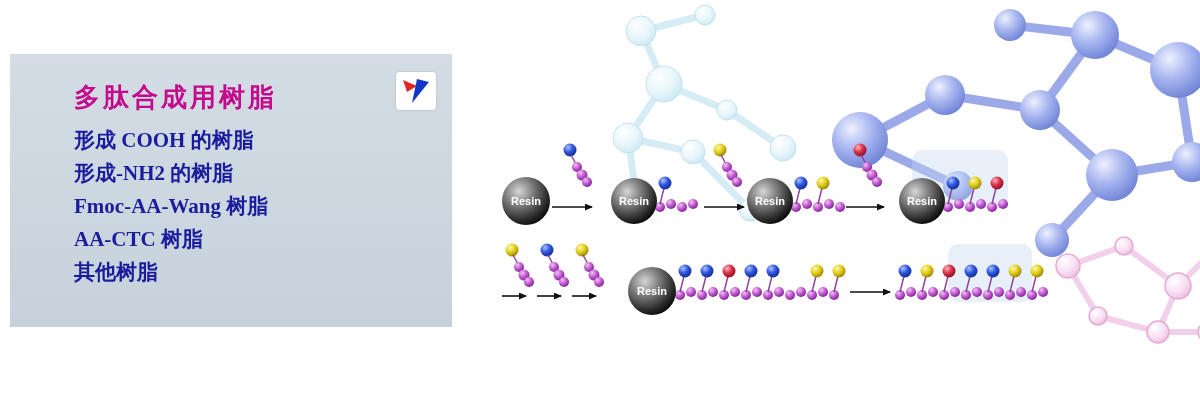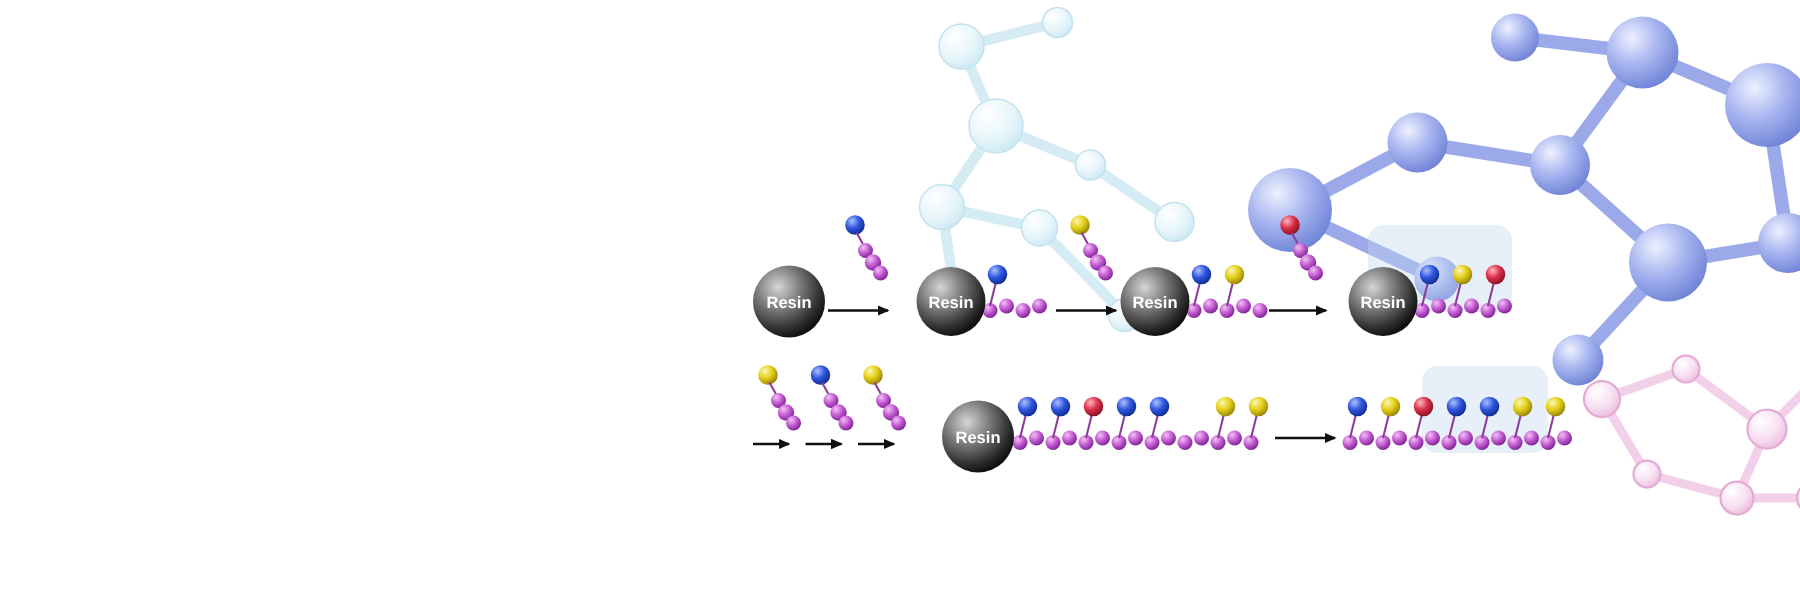--- a/index.html
+++ b/index.html
@@ -295,14 +295,30 @@
       <text class="resin-text" x="634" y="205">Resin</text>
       <circle cx="770" cy="201" r="23" fill="url(#gResin)"></circle>
       <text class="resin-text" x="770" y="205">Resin</text>
       <circle cx="922" cy="201" r="23" fill="url(#gResin)"></circle>
       <text class="resin-text" x="922" y="205">Resin</text>
       <circle cx="652" cy="291" r="24" fill="url(#gResin)"></circle>
       <text class="resin-text" x="652" y="295">Resin</text>
     </g>
   </svg>
 
+  <div class="panel">
+    <div class="panel-title">多肽合成用树脂</div>
+    <div class="logo">
+      <svg width="30" height="28" viewBox="0 0 30 28">
+        <polygon points="2,3 16,9 6,15" fill="#e02828"></polygon>
+        <polygon points="16,2 28,5 11,26" fill="#1038c8"></polygon>
+      </svg>
+    </div>
+    <ul class="panel-list">
+      <li>形成 COOH 的树脂</li>
+      <li>形成-NH2 的树脂</li>
+      <li>Fmoc-AA-Wang 树脂</li>
+      <li>AA-CTC  树脂</li>
+      <li>其他树脂</li>
+    </ul>
+  </div>
 
 </div>
 
 </body></html>

